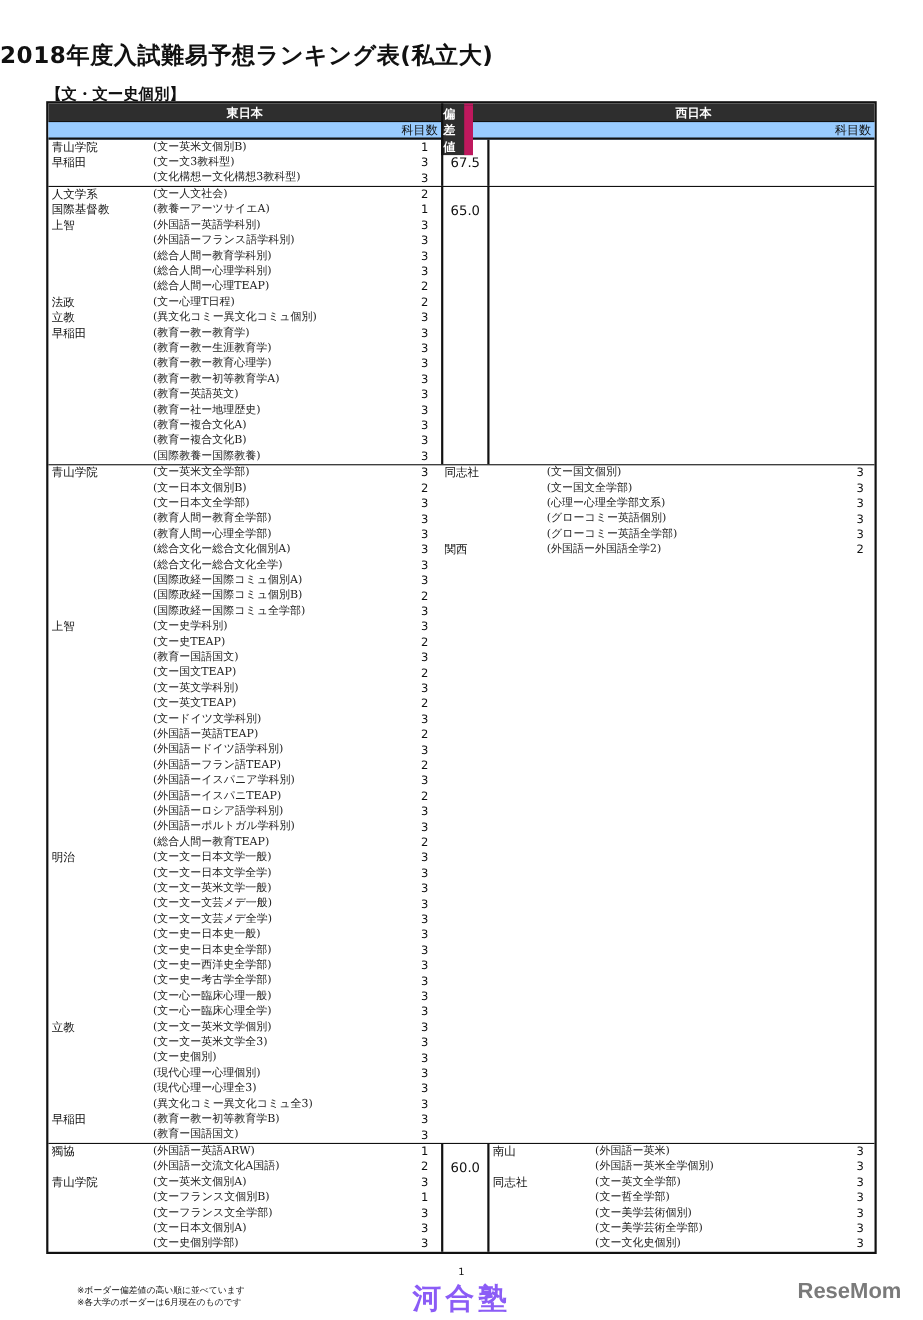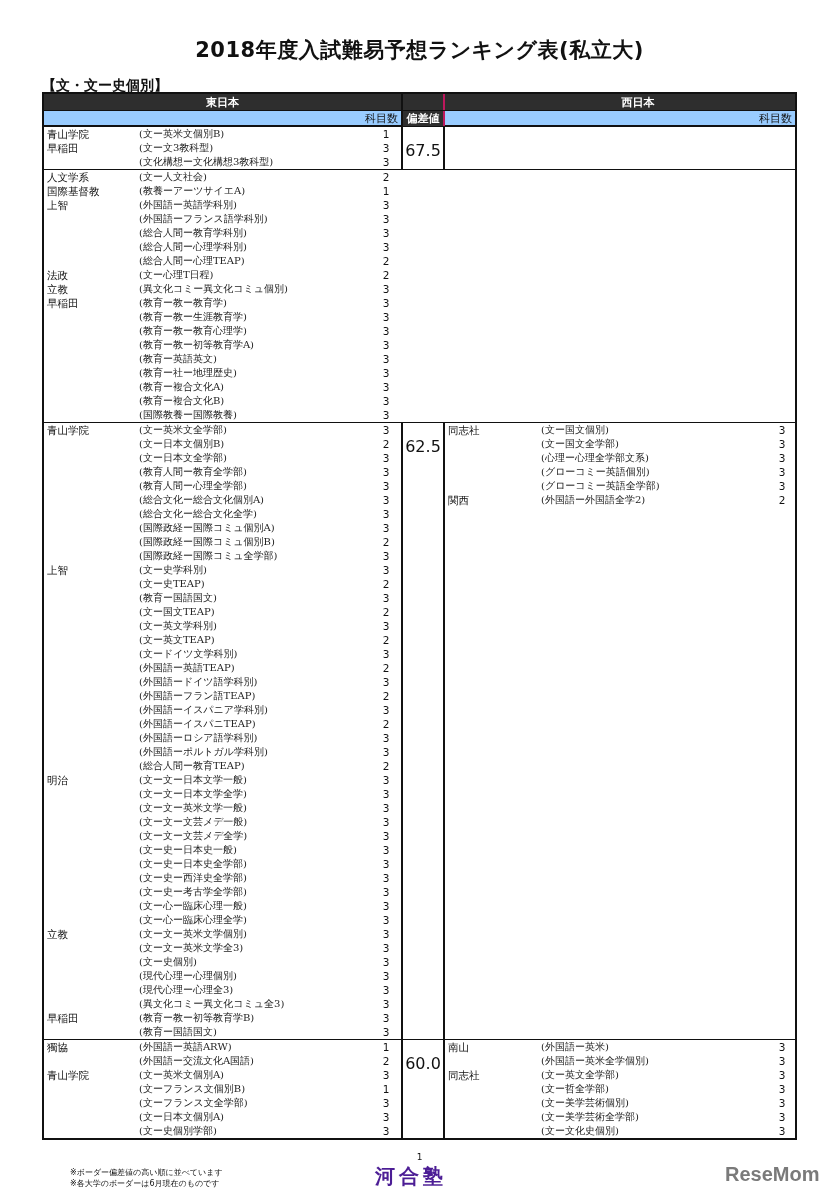--- a/index.html
+++ b/index.html
@@ -1,45 +1,45 @@
 <!DOCTYPE html>
 <html><head>
 <meta charset="utf-8">
 <style>
   html, body { margin: 0; padding: 0; background: #ffffff; }
   body { width: 839px; height: 1200px; position: relative; overflow: hidden;
          font-family: "DejaVu Sans", "Liberation Sans", sans-serif; color: #111; }
-  .title { position: absolute; top: 36px; left: 0; width: 839px; text-align: center;
+  .title { position: absolute; top: 36px; left: 0; width: 839px; text-align: left;
            font-size: 21px; font-weight: bold; letter-spacing: 0.5px; }
   .section { position: absolute; top: 77px; left: 42px; font-size: 14px; font-weight: bold; }
   .tbl { position: absolute; top: 92px; left: 42px; width: 755px; border: 2px solid #111;
          box-sizing: border-box; }
   .hdr1 { display: flex; height: 16px; background: #2e2e2e; color: #fff; font-size: 11px; font-weight: bold; }
   .hdr2 { display: flex; height: 14px; background: #99ccff; font-size: 11px; border-top: 1px solid #111; border-bottom: 2px solid #111; align-items: center;}
   .c-east { width: 357px; box-sizing: border-box; display: flex; align-items: center; justify-content: center; }
-  .c-score { width: 44px; box-sizing: border-box; border-left: 2px solid #111; border-right: 2px solid #be185d; display:flex; align-items:center; justify-content:center; }
+  .c-score { width: 29px; box-sizing: border-box; border-left: 2px solid #111; border-right: 8px solid #be185d; display:flex; align-items:center; justify-content:center; }
   .c-west { flex: 1; box-sizing: border-box; display:flex; align-items:center; justify-content:center;margin-left:36px; }
   .hdr2 .c-east { justify-content: flex-end; padding-right: 3px; }
   .hdr2 .c-west { justify-content: flex-end; padding-right: 3px; }
   .hdr2 .c-score { background: #2e2e2e; color: #fff; font-weight: bold; }
   .group { display: flex; border-top: 1px solid #111; }
   .group:first-of-type { border-top: none; }
   .g-east { width: 357px; box-sizing: border-box; }
   .g-score { width: 44px; box-sizing: border-box; border-left: 2px solid #111; border-right: 2px solid #111;
-             font-size: 16px; text-align: center; padding-top: 14px; }
+             font-size: 12px; text-align: center; padding-top: 14px; }
   .g-west { flex: 1; box-sizing: border-box; }
   .row { display: flex; height: 14px; line-height: 14px; font-size: 10.5px; white-space: nowrap; }
   .u { width: 95px; padding-left: 3px; box-sizing: border-box; }
   .d { flex: 1; font-family: "DejaVu Serif", "Liberation Serif", serif; font-size: 10px; color: #222; }
   .n { width: 30px; text-align: center; }
   .g-west .u { width: 96px; }
   .g-west .n { width: 26px; }
   .footer-notes { position: absolute; top: 1167px; left: 70px; font-size: 8px; line-height: 11px; font-weight: normal; }
   .page-num { position: absolute; top: 1152px; left: 0; width: 839px; text-align: center; font-size: 9px; }
-  .kawai { position: absolute; top: 1163px; left: 375px; font-size: 20px; font-weight: bold; color: #4c1d95; letter-spacing: 4px; }
+  .kawai { position: absolute; top: 1163px; left: 375px; font-size: 26px; font-weight: bold; color: #8b5cf6; letter-spacing: 4px; }
   .resemom { position: absolute; top: 1163px; left: 725px; font-size: 20px; font-weight: bold; color: #7a7a7a;
              font-family: "Liberation Sans", sans-serif; }
 </style>
 </head>
 <body>
 
 <div class="title">2018年度入試難易予想ランキング表(私立大)</div>
 <div class="section">【文・文ー史個別】</div>
 
 <div class="tbl">
@@ -161,20 +161,21 @@
             <div class="u"></div>
             <div class="d">(教育ー複合文化B)</div>
             <div class="n">3</div>
           </div>
           <div class="row">
             <div class="u"></div>
             <div class="d">(国際教養ー国際教養)</div>
             <div class="n">3</div>
           </div>
         </div>
+        <div class="g-score">65.0</div>
         <div class="g-west"></div>
       </div>
       <div class="group">
         <div class="g-east">
           <div class="row">
             <div class="u">青山学院</div>
             <div class="d">(文ー英米文全学部)</div>
             <div class="n">3</div>
           </div>
           <div class="row">
@@ -386,21 +387,20 @@
             <div class="u">早稲田</div>
             <div class="d">(教育ー教ー初等教育学B)</div>
             <div class="n">3</div>
           </div>
           <div class="row">
             <div class="u"></div>
             <div class="d">(教育ー国語国文)</div>
             <div class="n">3</div>
           </div>
         </div>
-        <div class="g-score">62.5</div>
         <div class="g-west">
           <div class="row">
             <div class="u">同志社</div>
             <div class="d">(文ー国文個別)</div>
             <div class="n">3</div>
           </div>
           <div class="row">
             <div class="u"></div>
             <div class="d">(文ー国文全学部)</div>
             <div class="n">3</div>

